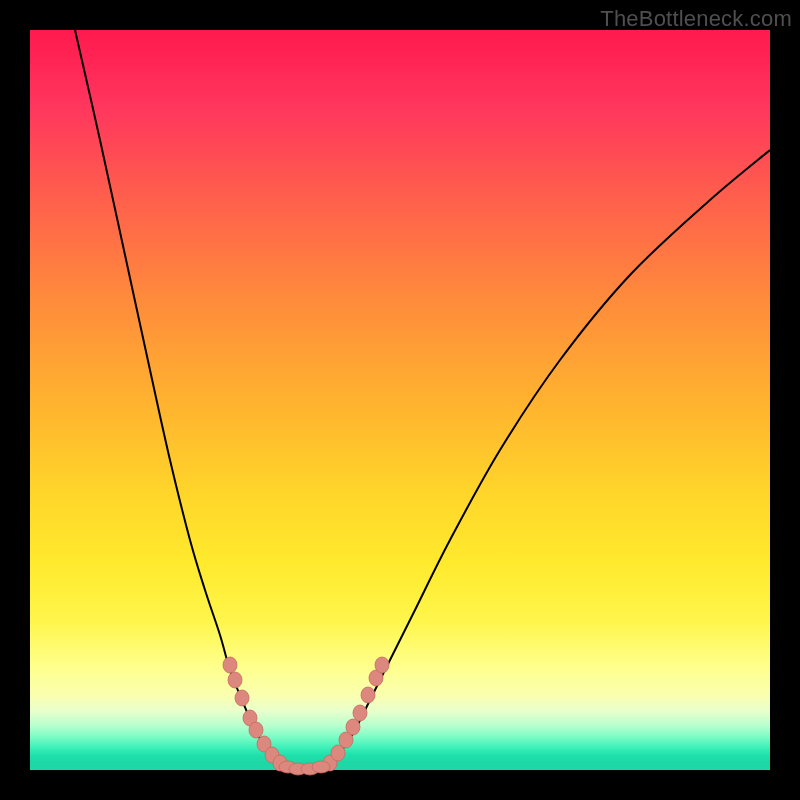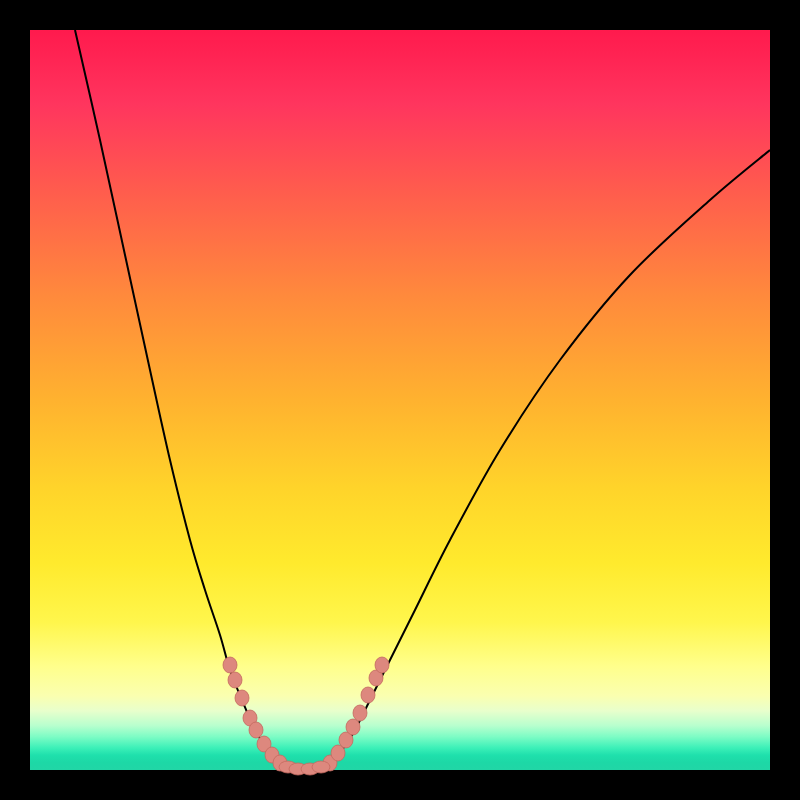--- a/index.html
+++ b/index.html
@@ -70,20 +70,21 @@
   .marker {
     fill: #dd887e;
     stroke: #c46a60;
     stroke-width: 0.8;
   }
 </style>
 </head>
 <body>
 
 <div class="frame">
+  <div class="watermark">TheBottleneck.com</div>
   <div class="plot">
     <svg class="curves" viewBox="0 0 740 740">
       <path id="left-curve" class="curve" d="M 45 0 C 49.166666666666664 18.333333333333332, 61.666666666666664 72.5, 70 110 C 78.33333333333333 147.5, 86.66666666666667 186.66666666666666, 95 225 C 103.33333333333333 263.3333333333333, 112.5 305.8333333333333, 120 340 C 127.5 374.1666666666667, 133.33333333333334 401.6666666666667, 140 430 C 146.66666666666666 458.3333333333333, 154.16666666666666 488.3333333333333, 160 510 C 165.83333333333334 531.6666666666666, 170 544.1666666666666, 175 560 C 180 575.8333333333334, 185.83333333333334 591.6666666666666, 190 605 C 194.16666666666666 618.3333333333334, 196.33333333333334 629.1666666666666, 200 640 C 203.66666666666666 650.8333333333334, 207.83333333333334 660, 212 670 C 216.16666666666666 680, 220.66666666666666 691.6666666666666, 225 700 C 229.33333333333334 708.3333333333334, 233.83333333333334 714.1666666666666, 238 720 C 242.16666666666666 725.8333333333334, 248 732.5, 250 735"></path>
       <path id="valley-floor" class="curve" d="M 250 735 C 251.66666666666666 735.5, 255.83333333333334 737.1666666666666, 260 738 C 264.1666666666667 738.8333333333334, 270 740, 275 740 C 280 740, 285.8333333333333 738.8333333333334, 290 738 C 294.1666666666667 737.1666666666666, 298.3333333333333 735.5, 300 735"></path>
       <path id="right-curve" class="curve" d="M 300 735 C 302 732.5, 307.8333333333333 725.8333333333334, 312 720 C 316.1666666666667 714.1666666666666, 320.3333333333333 708.3333333333334, 325 700 C 329.6666666666667 691.6666666666666, 334.1666666666667 681.6666666666666, 340 670 C 345.8333333333333 658.3333333333334, 352.5 645, 360 630 C 367.5 615, 375 600, 385 580 C 395 560, 405.8333333333333 536.6666666666666, 420 510 C 434.1666666666667 483.3333333333333, 451.6666666666667 450, 470 420 C 488.3333333333333 390, 508.3333333333333 359.1666666666667, 530 330 C 551.6666666666666 300.8333333333333, 575 271.6666666666667, 600 245 C 625 218.33333333333334, 656.6666666666666 190.83333333333334, 680 170 C 703.3333333333334 149.16666666666666, 730 128.33333333333334, 740 120"></path>
       <g id="markers-left">
           <ellipse cx="200" cy="635" rx="7" ry="8" class="marker"></ellipse>
           <ellipse cx="205" cy="650" rx="7" ry="8" class="marker"></ellipse>
           <ellipse cx="212" cy="668" rx="7" ry="8" class="marker"></ellipse>
           <ellipse cx="220" cy="688" rx="7" ry="8" class="marker"></ellipse>

